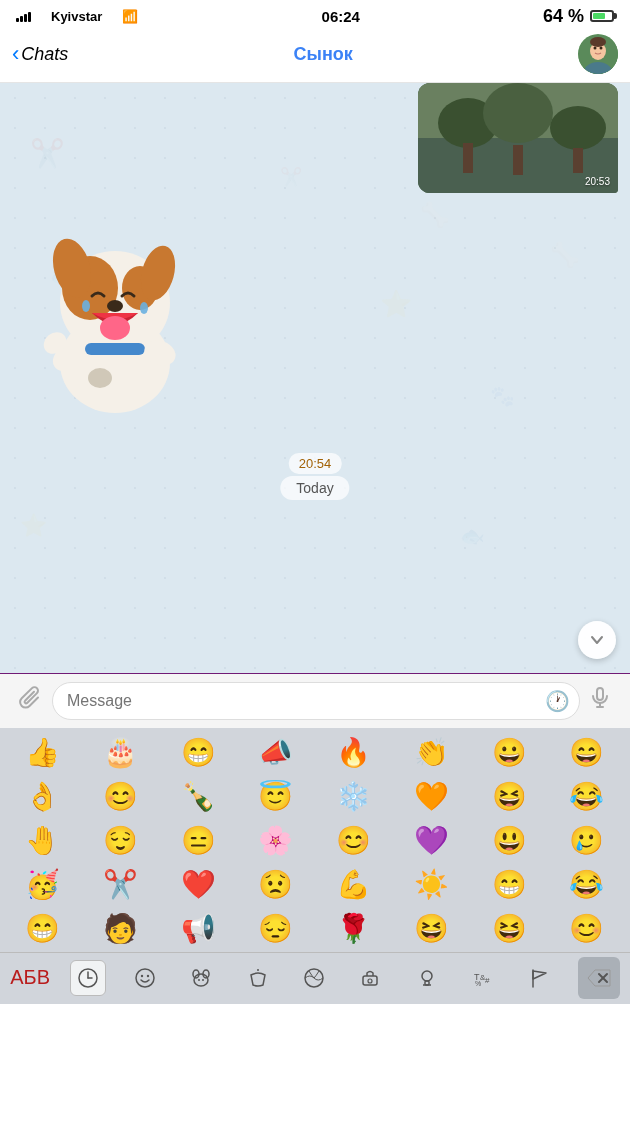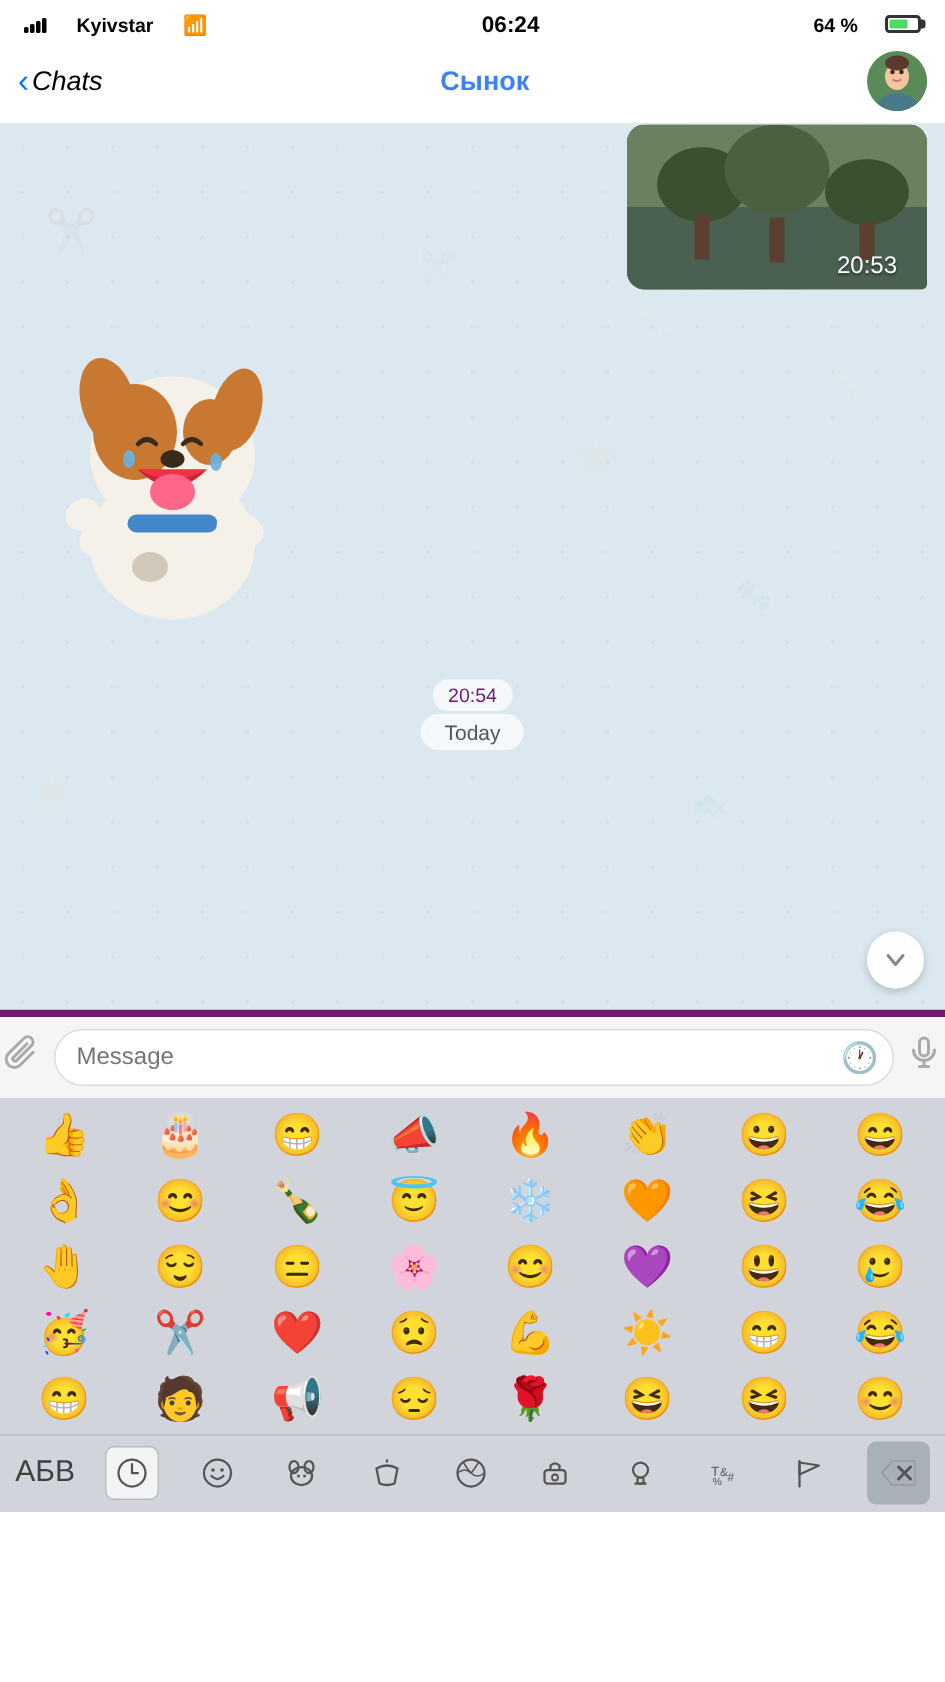--- a/index.html
+++ b/index.html
@@ -26,25 +26,25 @@
       font-weight: 600;
       display: flex;
       align-items: center;
       gap: 20px;
     }
     .status-center {
       font-size: 15px;
       font-weight: 600;
     }
     .status-right {
-      font-size: 13px;
+      font-size: 18px;
       font-weight: 600;
       display: flex;
       align-items: center;
-      gap: 16px;
+      gap: 4px;
     }
     .battery-icon {
       display: inline-block;
       width: 24px;
       height: 12px;
       border: 2px solid #333;
       border-radius: 3px;
       position: relative;
       margin-left: 2px;
     }
@@ -149,23 +149,23 @@
       right: 12px;
       width: 200px;
       height: 110px;
       background: linear-gradient(135deg, #5a7a5a 0%, #3a5a3a 40%, #7a9a5a 70%, #9ab07a 100%);
       border-radius: 12px 12px 4px 12px;
       overflow: hidden;
     }
     .msg-image-time {
       position: absolute;
       bottom: 6px;
-      right: 20px;
+      right: 8px;
       color: #fff;
-      font-size: 16px;
+      font-size: 10px;
       text-shadow: 0 1px 2px rgba(0,0,0,0.5);
     }
 
     
     .sticker-container {
       position: absolute;
       top: 100px;
       left: 10px;
       width: 210px;
       height: 260px;
@@ -173,21 +173,21 @@
       align-items: center;
       justify-content: center;
     }
 
     .msg-time-sticker {
       position: absolute;
       top: 370px;
       left: 50%;
       transform: translateX(-50%);
       background: rgba(255,255,255,0.7);
-      color: #701a75;
+      color: #a16207;
       font-size: 13px;
       padding: 3px 10px;
       border-radius: 10px;
     }
 
     .today-badge {
       position: absolute;
       top: 393px;
       left: 50%;
       transform: translateX(-50%);
@@ -212,23 +212,23 @@
       box-shadow: 0 2px 6px rgba(0,0,0,0.2);
       font-size: 18px;
       color: #888;
       cursor: pointer;
     }
 
     
     .input-bar {
       display: flex;
       align-items: center;
-      padding: 8px 2px;
+      padding: 8px 18px;
       background: #f5f5f5;
-      border-top: 5px solid #701a75;
+      border-top: 1px solid #701a75;
       gap: 8px;
     }
     .attach-icon {
       font-size: 24px;
       color: #aaa;
       cursor: pointer;
       flex-shrink: 0;
     }
     .input-wrapper {
       flex: 1;
@@ -302,21 +302,21 @@
       background: #d1d5db;
       border-top: 1px solid #bbb;
       padding: 8px 0 10px 0;
       height: 52px;
     }
     .kb-btn {
       display: flex;
       align-items: center;
       justify-content: center;
       font-size: 20px;
-      color: #404040;
+      color: #b91c1c;
       cursor: pointer;
       min-width: 36px;
       height: 36px;
       border-radius: 6px;
     }
     .kb-btn.active {
       background: rgba(255,255,255,0.7);
       border: 1px solid #bbb;
     }
     .kb-delete {

